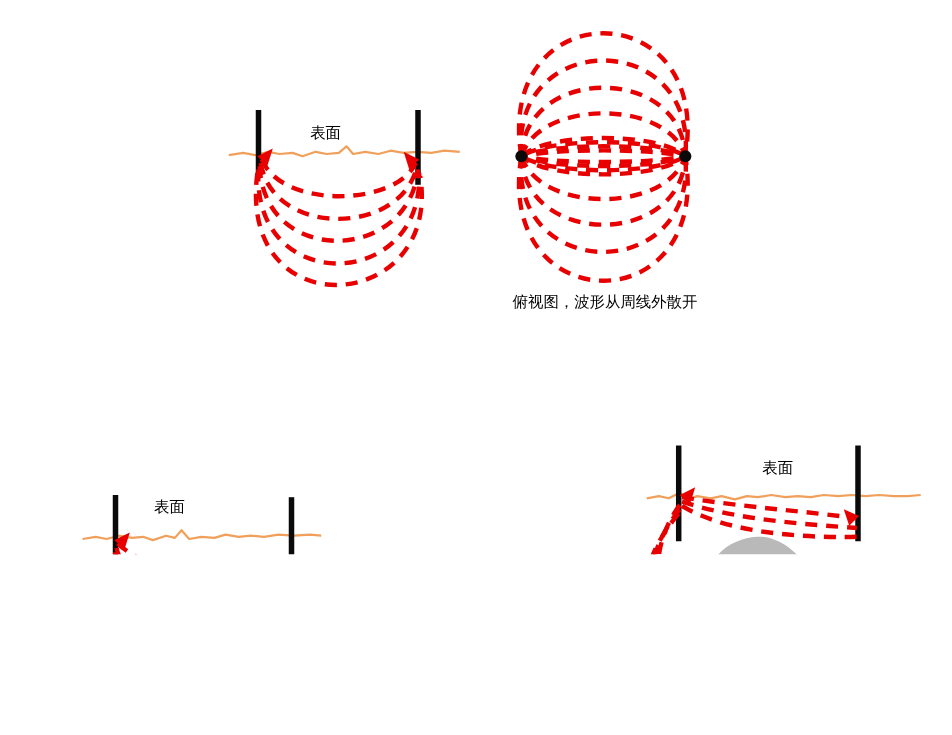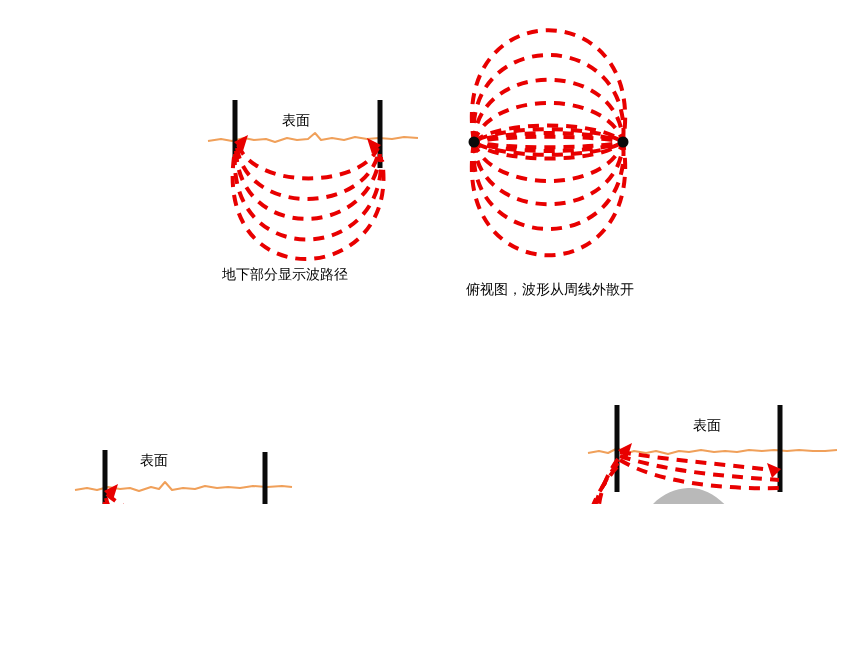--- a/index.html
+++ b/index.html
@@ -67,37 +67,36 @@
     <g>
       <path class="wave" d="M48,60 C66,105 170,103 188,63"></path>
       <path class="wave" d="M47,63 C58,132 176,129 189,66"></path>
       <path class="wave" d="M46,66 C50,158 182,154 190,69"></path>
       <path class="wave" d="M45,69 C38,185 196,180 191,72"></path>
       <path class="wave" d="M44,72 C25,215 212,200 192,75"></path>
     </g>
     <polygon class="arrow" points="44,57 58,50 53,66"></polygon>
     <polygon class="arrow" points="191,60 177,53 182,69"></polygon>
   </svg>
-  <div class="caption" style="left:160px; top:266px; width:250px;">地下部分显示波路径</div>
 
   <svg class="fig" style="left:435px; top:15px;" width="240" height="250" viewBox="0 0 240 250">
     <g>
       <path class="wave" d="M39,127 C14,-22 213,-22 188,127 C165,149 62,149 39,127 Z"></path>
       <path class="wave" d="M39,127 C28,11 199,11 188,127 C163,144 64,144 39,127 Z"></path>
       <path class="wave" d="M39,127 C42,44 185,44 188,127 C160,139 67,139 39,127 Z"></path>
       <path class="wave" d="M39,127 C55,75 172,75 188,127 C158,134 69,134 39,127 Z"></path>
       <path class="wave" d="M39,127 C14,278 213,278 188,127 C165,105 62,105 39,127 Z"></path>
       <path class="wave" d="M39,127 C28,243 199,243 188,127 C163,110 64,110 39,127 Z"></path>
       <path class="wave" d="M39,127 C42,210 185,210 188,127 C160,115 67,115 39,127 Z"></path>
       <path class="wave" d="M39,127 C55,179 172,179 188,127 C158,120 69,120 39,127 Z"></path>
     </g>
     <circle class="dot" cx="39" cy="127" r="5.5"></circle>
     <circle class="dot" cx="188" cy="127" r="5.5"></circle>
   </svg>
-  <div class="caption" style="left:425px; top:281px; width:250px;">俯视图，波形从周线外散开</div>
+  <div class="caption" style="left:425px; top:266px; width:250px;">俯视图，波形从周线外散开</div>
 
   <svg class="fig" style="left:60px; top:430px;" width="290" height="185" viewBox="0 0 290 185">
     <path class="surface-line" d="M15,60 l12,-2 l10,2 l11,-3 l12,2 l10,-1 l9,3 l12,-4 l8,2 l6,-7 l7,8 l11,-2 l12,1 l10,-3 l12,2 l11,-1 l12,1 l13,-2 l14,1 l15,-1 l10,1"></path>
     <line class="probe" x1="45" y1="20" x2="45" y2="92"></line>
     <line class="probe" x1="205" y1="22" x2="205" y2="107"></line>
     <text class="surface-label" x="80" y="35">表面</text>
     <g>
       <path class="wave" d="M47,64 C75,92 150,102 202,102"></path>
       <path class="wave" d="M46,68 C55,115 150,115 203,104"></path>
       <path class="wave" d="M45,72 C35,140 150,128 203,106"></path>

